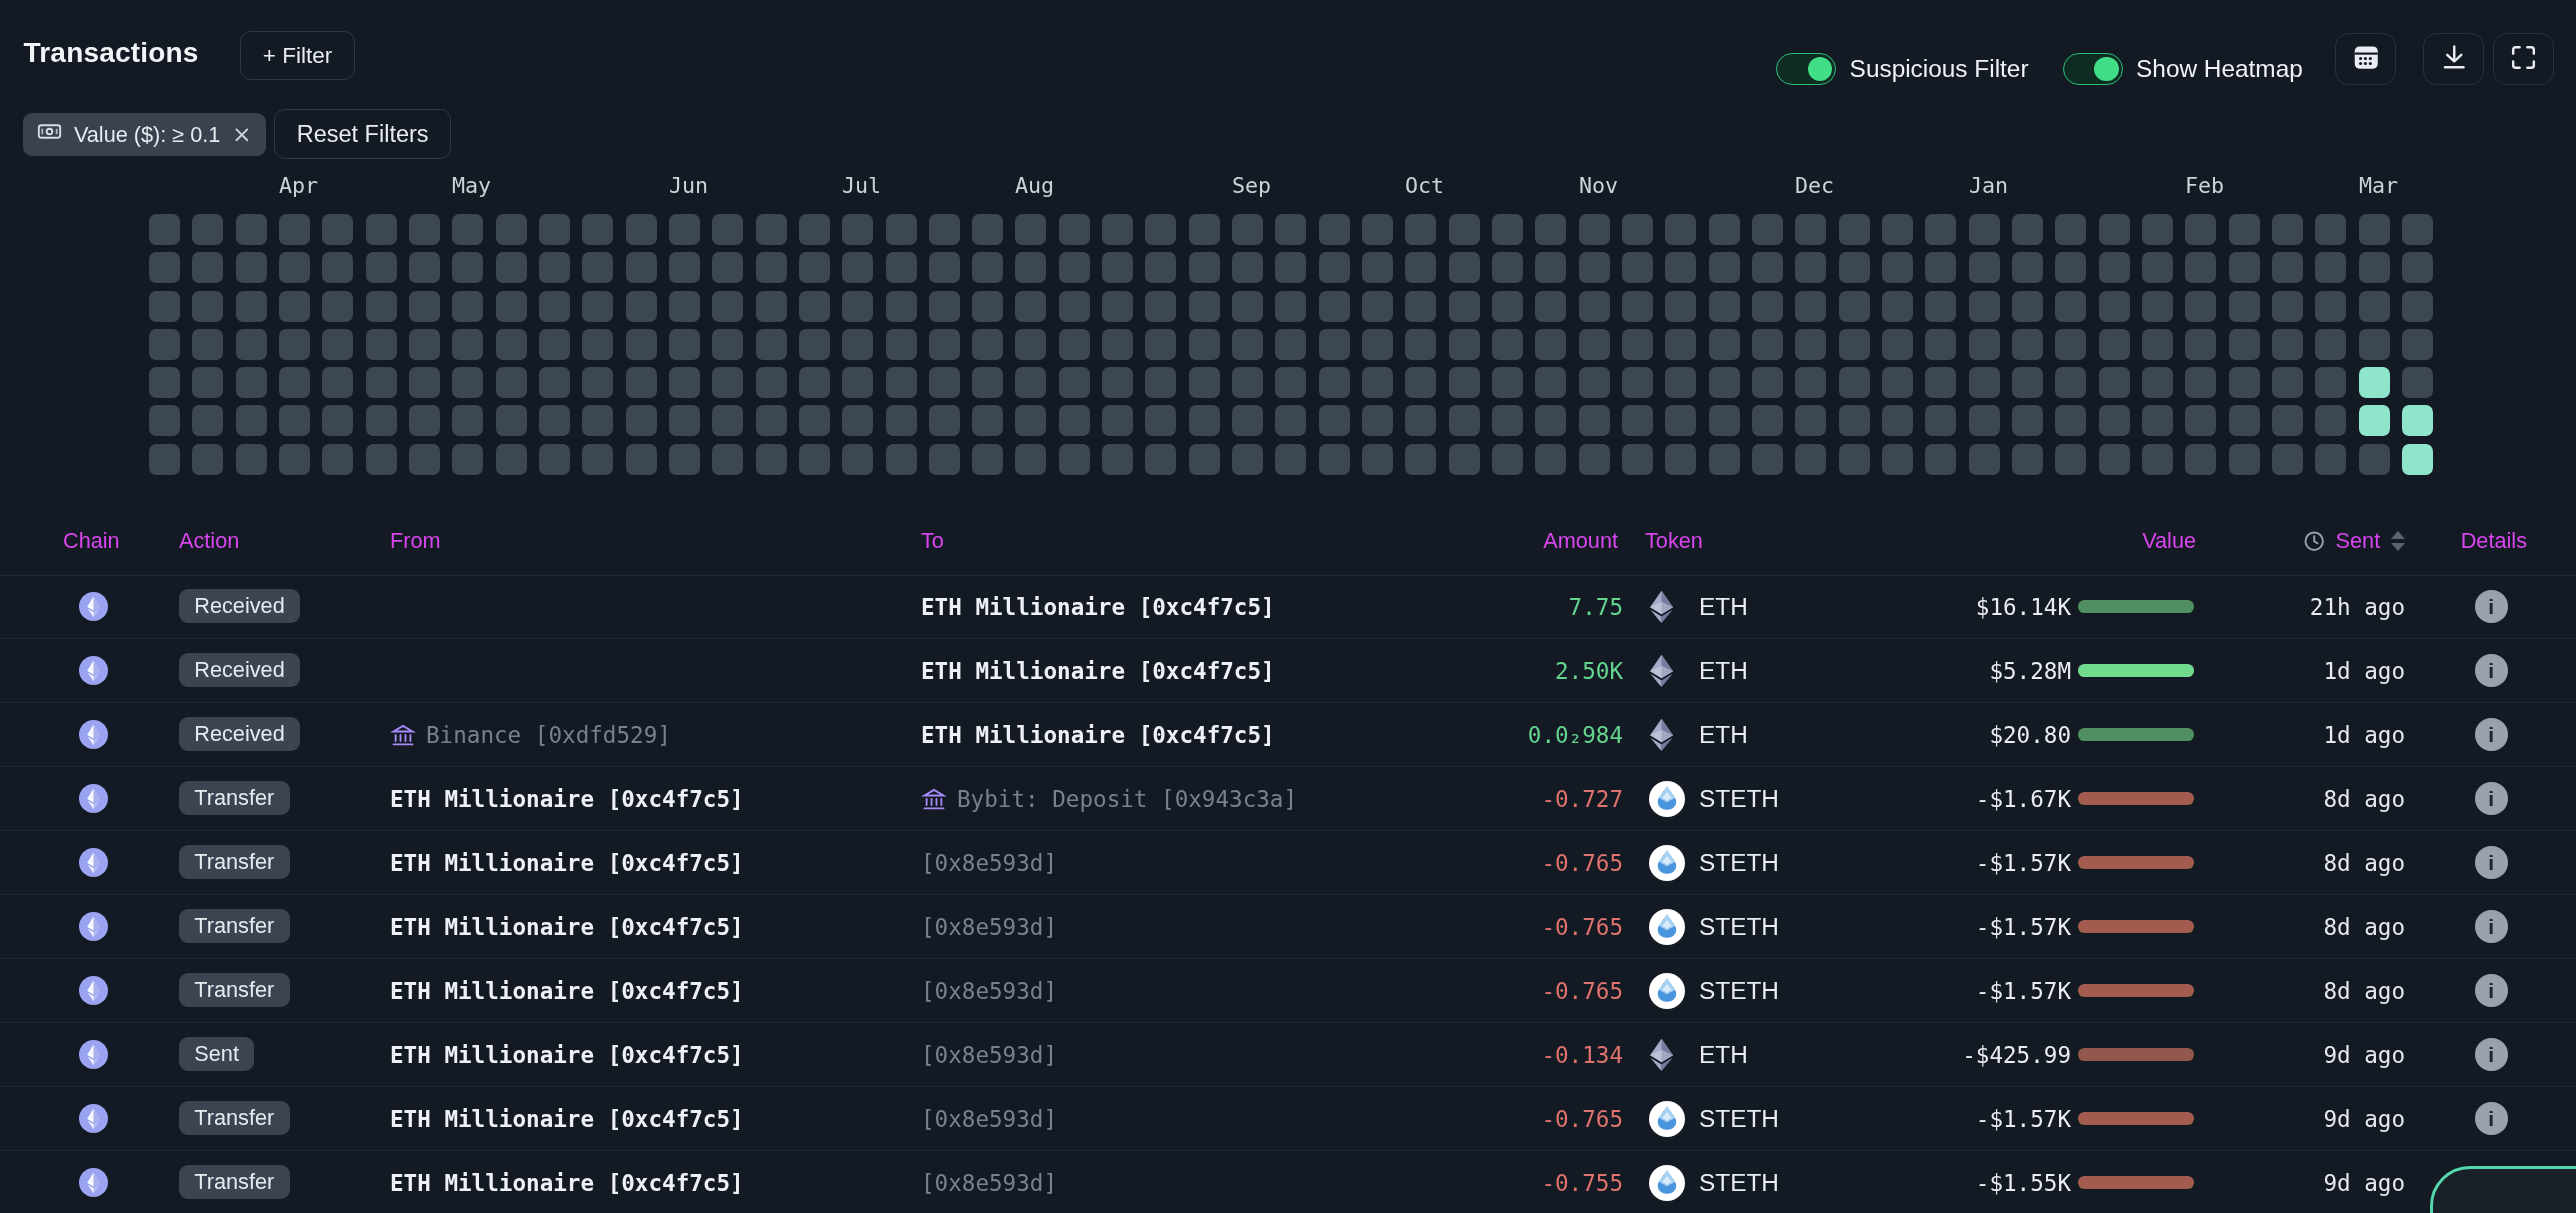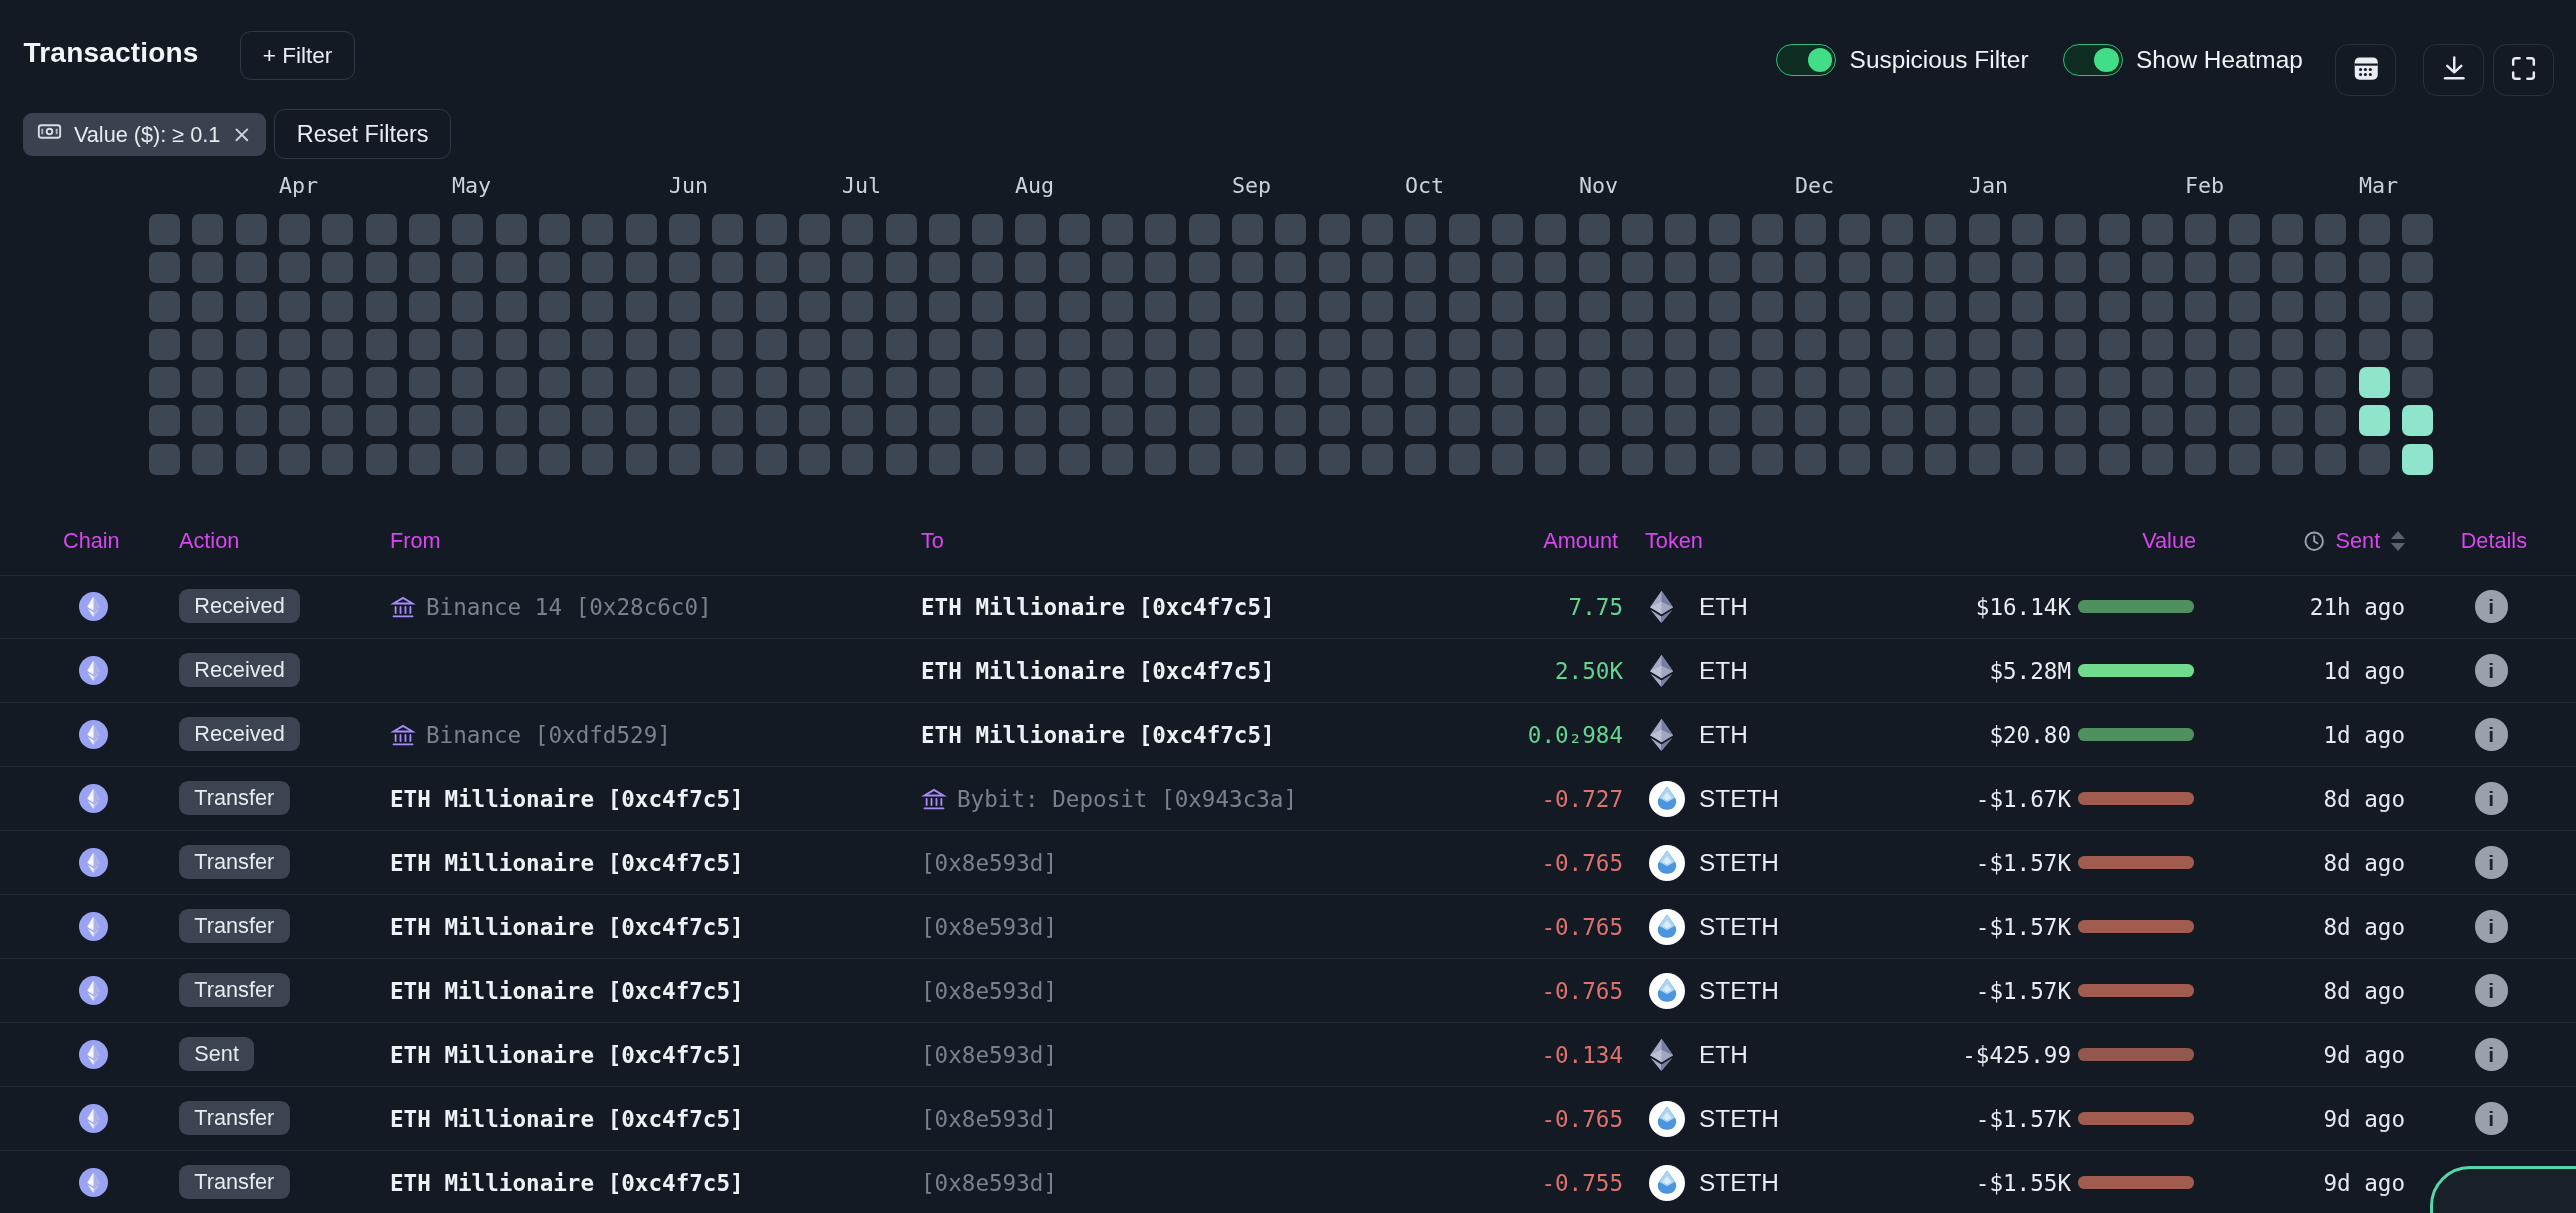--- a/index.html
+++ b/index.html
@@ -11,21 +11,21 @@
        background:#141A23;font-family:var(--sans);color:#E9EDF2;}
 
   
   .page-title{position:absolute;left:23.5px;top:36px;margin:0;
               font:700 28px/1.2 var(--sans);color:#F2F5F8;letter-spacing:0.2px}
   .btn{box-sizing:border-box;border:1.8px solid #2F3845;border-radius:10.8px;background:transparent;
        color:#E8ECF1;font-family:var(--sans);font-size:22.6px;cursor:pointer;
        display:flex;align-items:center;justify-content:center}
   .filter-btn{position:absolute;left:240px;top:31px;height:49px;padding:0 21.7px}
 
-  .topbar-right{position:absolute;right:21.7px;top:44px;height:54px;display:flex;align-items:flex-start}
+  .topbar-right{position:absolute;right:21.7px;top:31px;height:54px;display:flex;align-items:flex-end}
   .tg{display:flex;align-items:center;gap:13.5px}
   .tg + .tg{margin-left:34px}
   .toggle{position:relative;width:58px;height:30px;border-radius:16.2px;
           border:1.8px solid #2EBD7B;background:#0E2C21;cursor:pointer;flex:none}
   .toggle .knob{position:absolute;right:2.7px;top:2.7px;width:24.4px;height:24.4px;border-radius:50%;background:#41DD87}
   .toggle-label{font-size:24.4px;color:#EFF2F6}
   .iconbtn{width:61px;height:52px;border-radius:13.5px;border:1.8px solid #29313D;background:transparent;
            display:flex;align-items:center;justify-content:center;cursor:pointer;box-sizing:border-box}
   .iconbtn.first{margin-left:32.5px}
   .iconbtn.mid{margin-left:27px}
@@ -569,33 +569,20 @@
   <div class="tbody">
       <div class="row">
         <span class="chain-ic"><svg width="29" height="29" viewBox="0 0 32 32">
             <circle cx="16" cy="16" r="16" fill="#9AA3F2"></circle>
             <path d="M16 5 L23 16.3 L16 20.6 L9 16.3 Z" fill="#FFFFFF" opacity="0.92"></path>
             <path d="M16 5 L23 16.3 L16 20.6 Z" fill="#6D76D9" opacity="0.55"></path>
             <path d="M16 22.5 L22.6 18.2 L16 27.6 L9.4 18.2 Z" fill="#FFFFFF" opacity="0.95"></path>
             <path d="M16 22.5 L22.6 18.2 L16 27.6 Z" fill="#6D76D9" opacity="0.45"></path>
           </svg></span>
         <span class="badge">Received</span>
-        <span class="addr from">
-          <span class="bank">
-            <svg width="26" height="26" viewBox="0 0 24 24" fill="none" stroke="#A78BFA" stroke-width="1.7" stroke-linecap="round">
-              <path d="M3.2 8.8 L12 3.6 L20.8 8.8 Z"></path>
-              <line x1="3.2" y1="20.6" x2="20.8" y2="20.6"></line>
-              <line x1="5.2" y1="12" x2="5.2" y2="17.6"></line>
-              <line x1="9.7" y1="12" x2="9.7" y2="17.6"></line>
-              <line x1="14.3" y1="12" x2="14.3" y2="17.6"></line>
-              <line x1="18.8" y1="12" x2="18.8" y2="17.6"></line>
-            </svg>
-          </span>
-          <span>Binance 14 [0x28c6c0]</span>
-        </span>
         <span class="addr to self">
           <span>ETH Millionaire [0xc4f7c5]</span>
         </span>
         <span class="amt pos">7.75</span>
         <span class="tok-ic">
           <svg width="25" height="32.5" viewBox="0 0 26 34">
             <polygon points="13,0 25,17.2 13,24.5 1,17.2" fill="#A5ABC6"></polygon>
             <polygon points="13,0 25,17.2 13,24.5" fill="#767E9F"></polygon>
             <polygon points="13,27 24.5,19.8 13,34" fill="#767E9F"></polygon>
             <polygon points="13,27 1.5,19.8 13,34" fill="#A5ABC6"></polygon>

